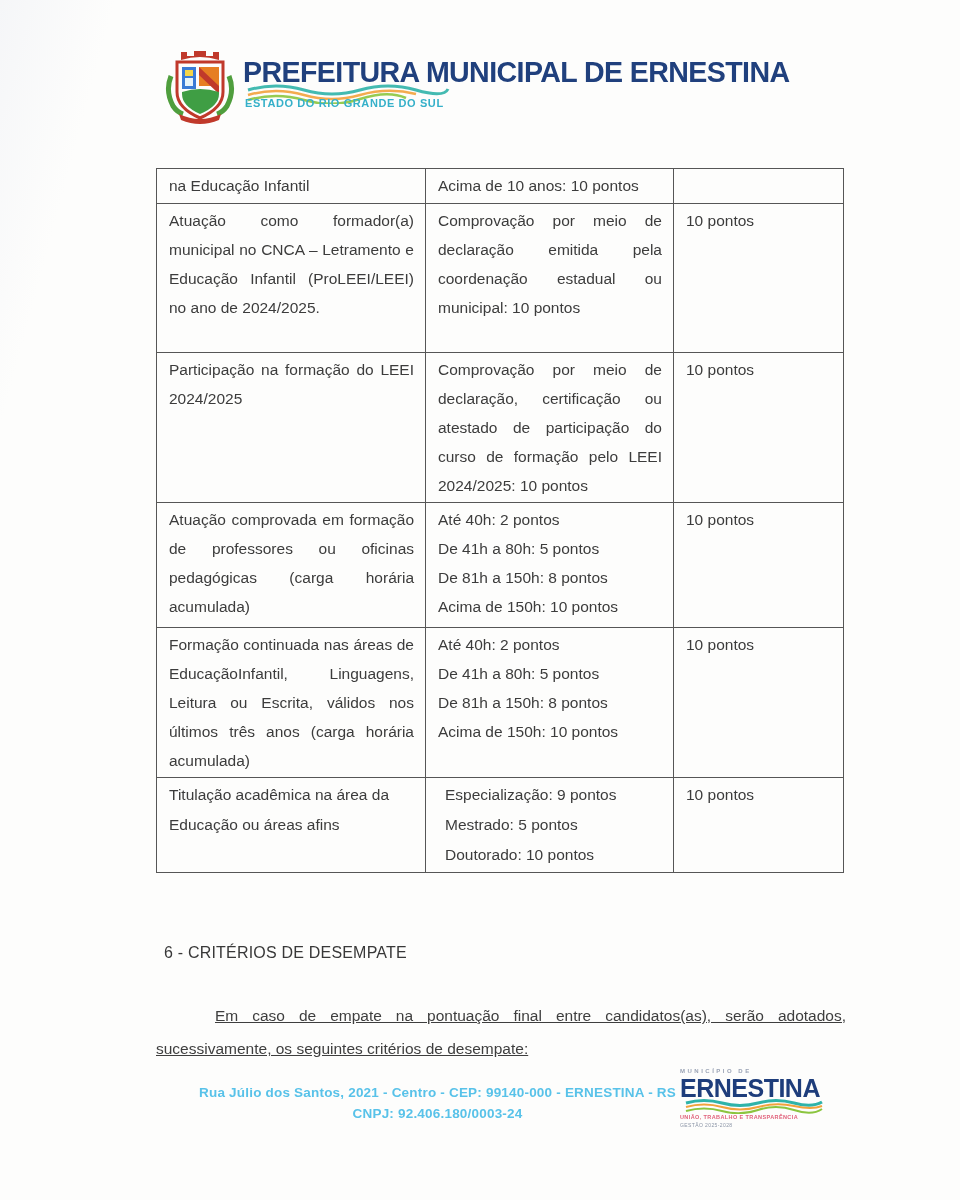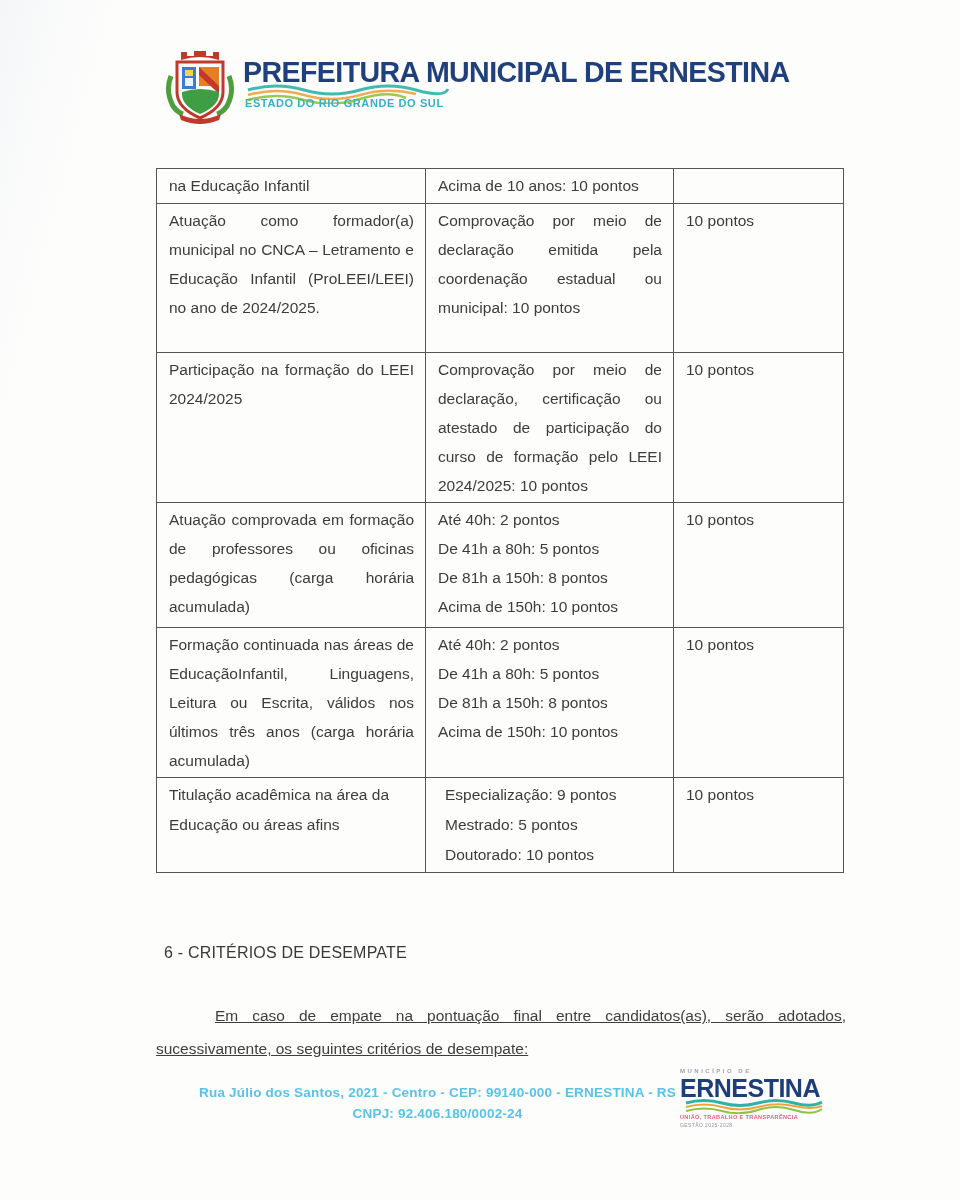--- a/index.html
+++ b/index.html
@@ -190,21 +190,21 @@
           </td>
       </tr>
     </tbody>
   </table>
 
   <div class="sec-head">6 - CRITÉRIOS DE DESEMPATE</div>
   <div class="para-tie">Em caso de empate na pontuação final entre candidatos(as), serão adotados, sucessivamente, os seguintes critérios de desempate:</div>
 
   <div class="ftr-address">
     <div>Rua Júlio dos Santos, 2021 - Centro - CEP: 99140-000 - ERNESTINA - RS</div>
-    <div>CNPJ: 92.406.180/0002-24</div>
+    <div>CNPJ: 92.406.180/0003-24</div>
   </div>
 
   <div class="ftr-logo">
     <div class="tiny-top">MUNICÍPIO DE</div>
     <div class="big-name">ERNESTINA</div>
     <svg viewBox="0 0 140 16" width="140" height="16">
       <path d="M2,5 Q20,0 38,5 T74,5 T110,5 T138,4" fill="none" stroke="#2fb3a9" stroke-width="3"></path>
       <path d="M2,9 Q20,4 38,9 T74,9 T110,8 T138,8" fill="none" stroke="#f2a23c" stroke-width="2"></path>
       <path d="M2,13 Q20,8 38,13 T74,12 T110,12 T138,11" fill="none" stroke="#8bc53f" stroke-width="2"></path>
     </svg>

